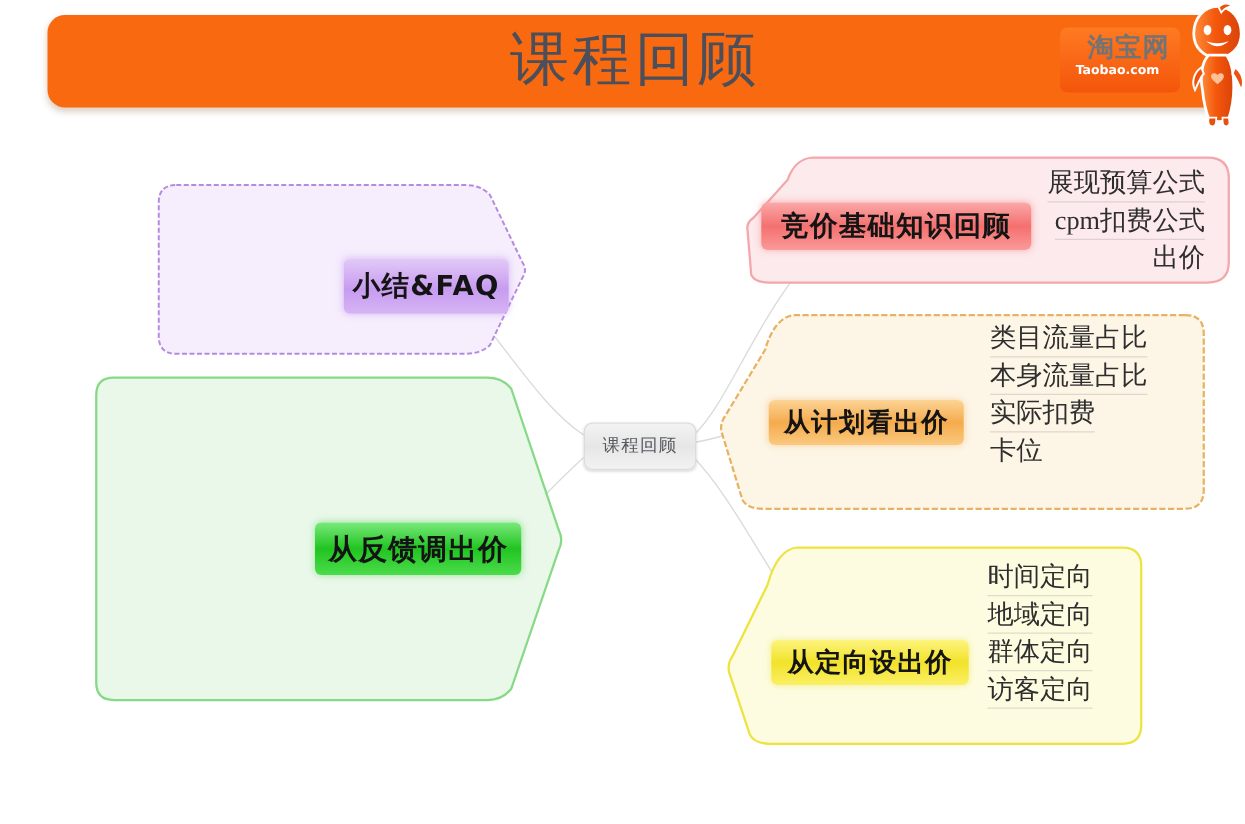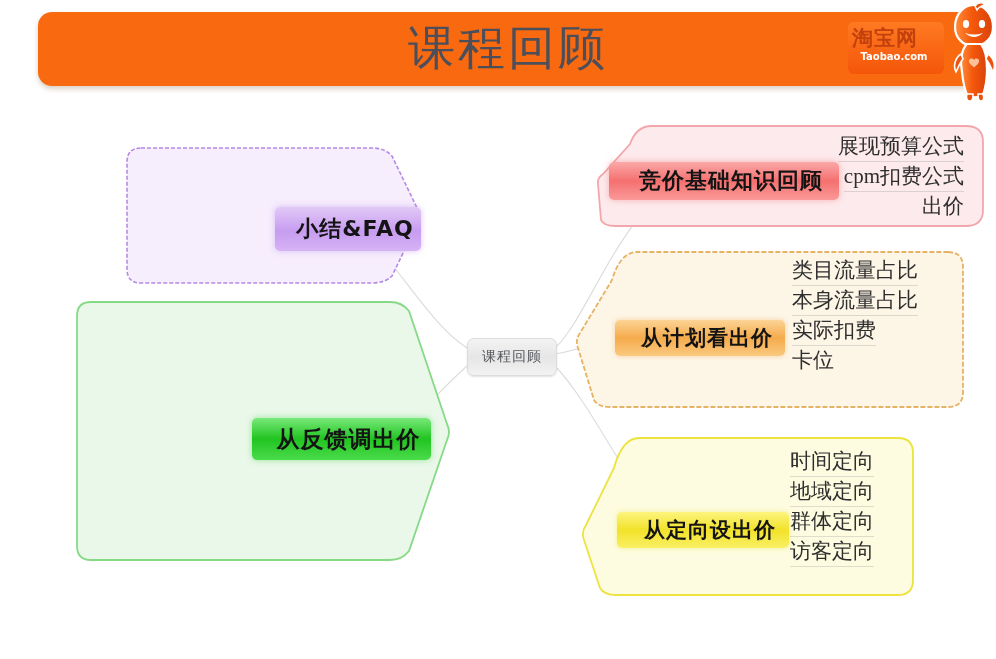--- a/index.html
+++ b/index.html
@@ -66,22 +66,22 @@
     width: 96px;
     height: 52px;
     background: linear-gradient(180deg,#ff7a22 0%, #f4550a 100%);
     border-radius: 6px;
   }
   .logo-cn {
     position: absolute;
     left: 832px;
     top: 26px;
     width: 84px;
-    text-align: left;
-    color: #c2410c;
+    text-align: right;
+    color: #737373;
     font-family: "DejaVu Sans", "Liberation Sans", sans-serif;
     font-size: 21px;
     font-weight: bold;
     letter-spacing: 1px;
     line-height: 24px;
   }
   .logo-en {
     position: absolute;
     left: 832px;
     top: 51px;
@@ -159,21 +159,20 @@
     position: absolute;
     display: flex;
     align-items: center;
     justify-content: center;
     font-family: "DejaVu Sans", "Liberation Sans", sans-serif;
     font-weight: bold;
     color: #141414;
     border-radius: 5px;
     white-space: nowrap;
     letter-spacing: 1px;
-    padding-left: 14px;
   }
   .b-purple .label {
     left: 255px; top: 207px; width: 132px; height: 44px;
     font-size: 22px;
     background: linear-gradient(180deg,#e2c9f7 0%, #c79cf0 55%, #d6b3f5 100%);
     box-shadow: 0 0 6px rgba(190,150,235,0.55);
   }
   .b-green .label {
     left: 232px; top: 418px; width: 165px; height: 42px;
     font-size: 23px;

